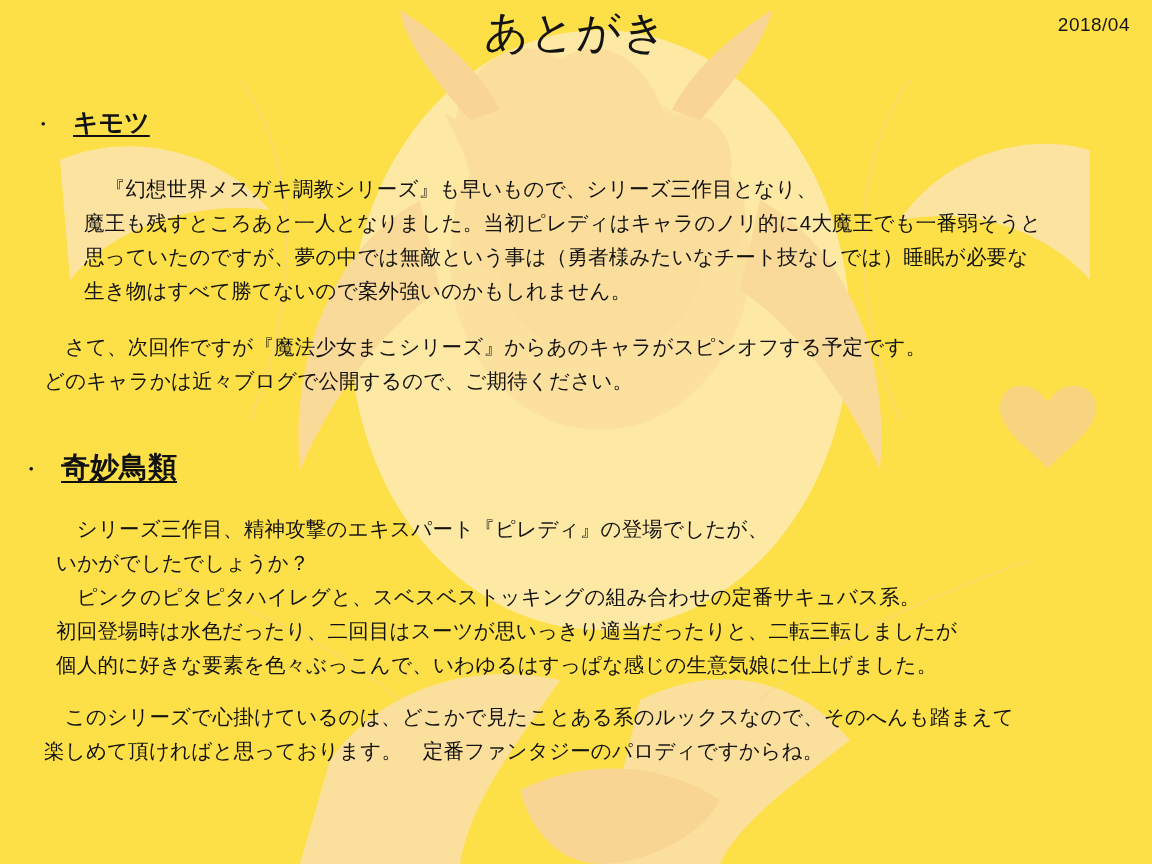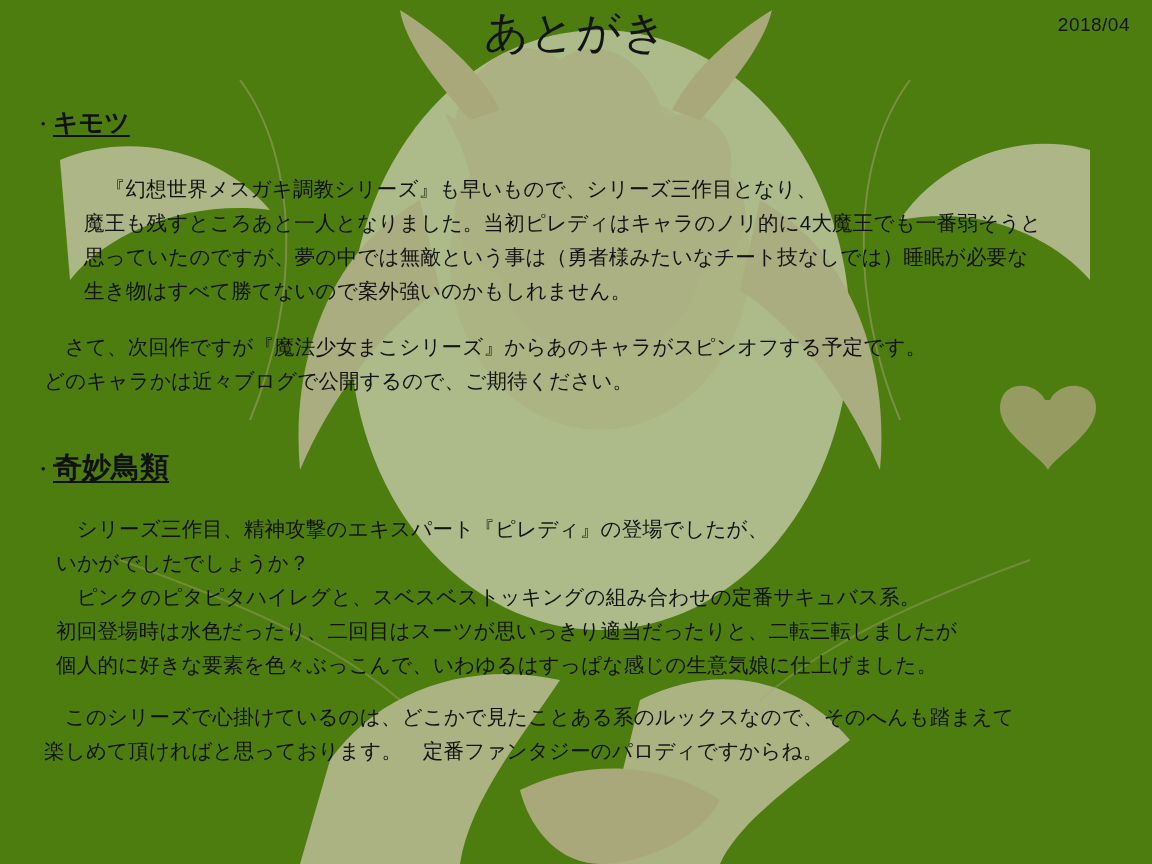--- a/index.html
+++ b/index.html
@@ -9,21 +9,21 @@
   }
   body {
     font-family: "Liberation Sans", "DejaVu Sans", sans-serif;
     color: #000000;
   }
   #page {
     position: relative;
     width: 1152px;
     height: 864px;
     overflow: hidden;
-    background: #4d7c0f;
+    background: #fde047;
   }
 
   
   .bg-art {
     position: absolute;
     inset: 0;
     pointer-events: none;
     z-index: 0;
   }
   .bg-art svg { display: block; width: 1152px; height: 864px; }
@@ -64,24 +64,25 @@
   }
   .section-heading .bullet {
     font-size: 18px;
     vertical-align: middle;
     margin-right: 1px;
   }
   .section-heading .htext {
     text-decoration: underline;
     text-underline-offset: 4px;
     text-decoration-thickness: 2px;
+    margin-left: 20px;
   }
 
   #heading-1 { top: 106px; left: 34px; font-size: 25px; }
-  #heading-2 { top: 448px; left: 34px; font-size: 29px; }
+  #heading-2 { top: 448px; left: 22px; font-size: 29px; }
 
   .para {
     position: absolute;
     font-size: 20.5px;
     line-height: 34px;
     color: #121212;
     white-space: pre-wrap;
     letter-spacing: 0.2px;
   }
 

